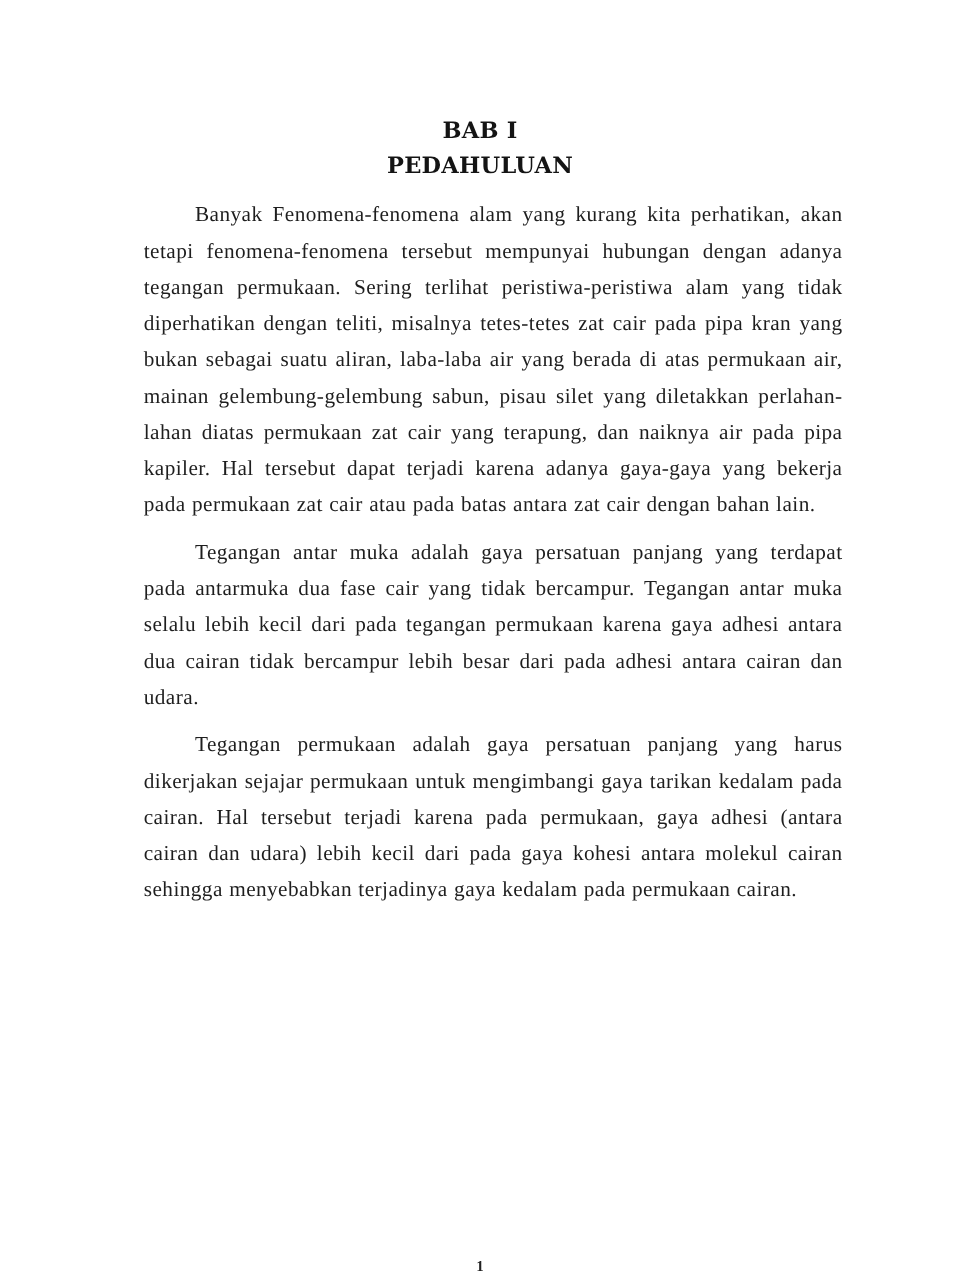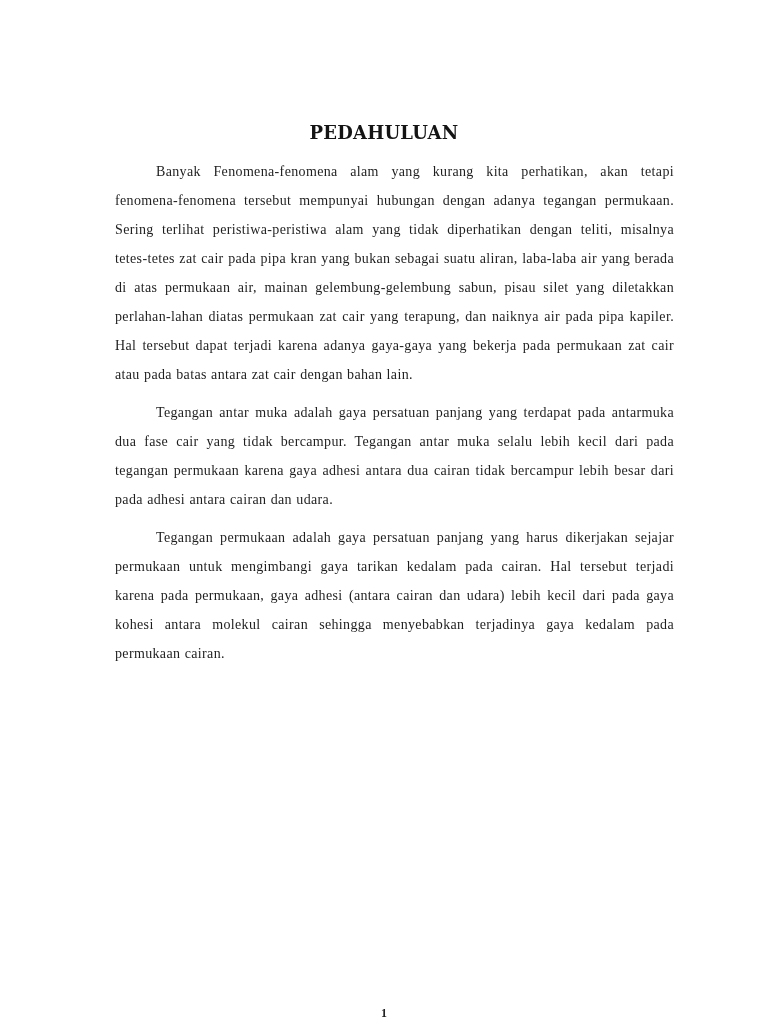--- a/index.html
+++ b/index.html
@@ -35,21 +35,21 @@
     .heading.h2 { top: 122px; }
     .body-text {
       position: absolute;
       left: 115px;
       width: 559px;
       top: 157px;
     }
     .para {
       margin: 0 0 9px 0;
       font-family: "Liberation Serif", "DejaVu Serif", serif;
-      font-size: 14px;
+      font-size: 17px;
       line-height: 29px;
       text-align: justify;
       text-indent: 41px;
       color: #1e1e1e;
       letter-spacing: 0.35px;
       word-spacing: 0.5px;
     }
     .page-number {
       position: absolute;
       top: 1006px;
@@ -58,20 +58,21 @@
       font-family: "Liberation Serif", "DejaVu Serif", serif;
       font-size: 12px;
       font-weight: bold;
       color: #222;
     }
   </style>
 </head>
 <body>
 
 <div class="page">
+  <div class="heading h1">BAB I</div>
   <div class="heading h2">PEDAHULUAN</div>
 
   <div class="body-text">
     <p class="para">Banyak Fenomena-fenomena alam yang kurang kita perhatikan, akan tetapi fenomena-fenomena tersebut mempunyai hubungan dengan adanya tegangan permukaan. Sering terlihat peristiwa-peristiwa alam yang tidak diperhatikan dengan teliti, misalnya tetes-tetes zat cair pada pipa kran yang bukan sebagai suatu aliran, laba-laba air yang berada di atas permukaan air, mainan gelembung-gelembung sabun, pisau silet yang diletakkan perlahan-lahan diatas permukaan zat cair yang terapung, dan naiknya air pada pipa kapiler. Hal tersebut dapat terjadi karena adanya gaya-gaya yang bekerja pada permukaan zat cair atau pada batas antara zat cair dengan bahan lain.</p>
     <p class="para">Tegangan antar muka adalah gaya persatuan panjang yang terdapat pada antarmuka dua fase cair yang tidak bercampur. Tegangan antar muka selalu lebih kecil dari pada tegangan permukaan karena gaya adhesi antara dua cairan tidak bercampur lebih besar dari pada adhesi antara cairan dan udara.</p>
     <p class="para">Tegangan permukaan adalah gaya persatuan panjang yang harus dikerjakan sejajar permukaan untuk mengimbangi gaya tarikan kedalam pada cairan. Hal tersebut terjadi karena pada permukaan, gaya adhesi (antara cairan dan udara) lebih kecil dari pada gaya kohesi antara molekul cairan sehingga menyebabkan terjadinya gaya kedalam pada permukaan cairan.</p>
   </div>
 
   <div class="page-number">1</div>
 </div>

